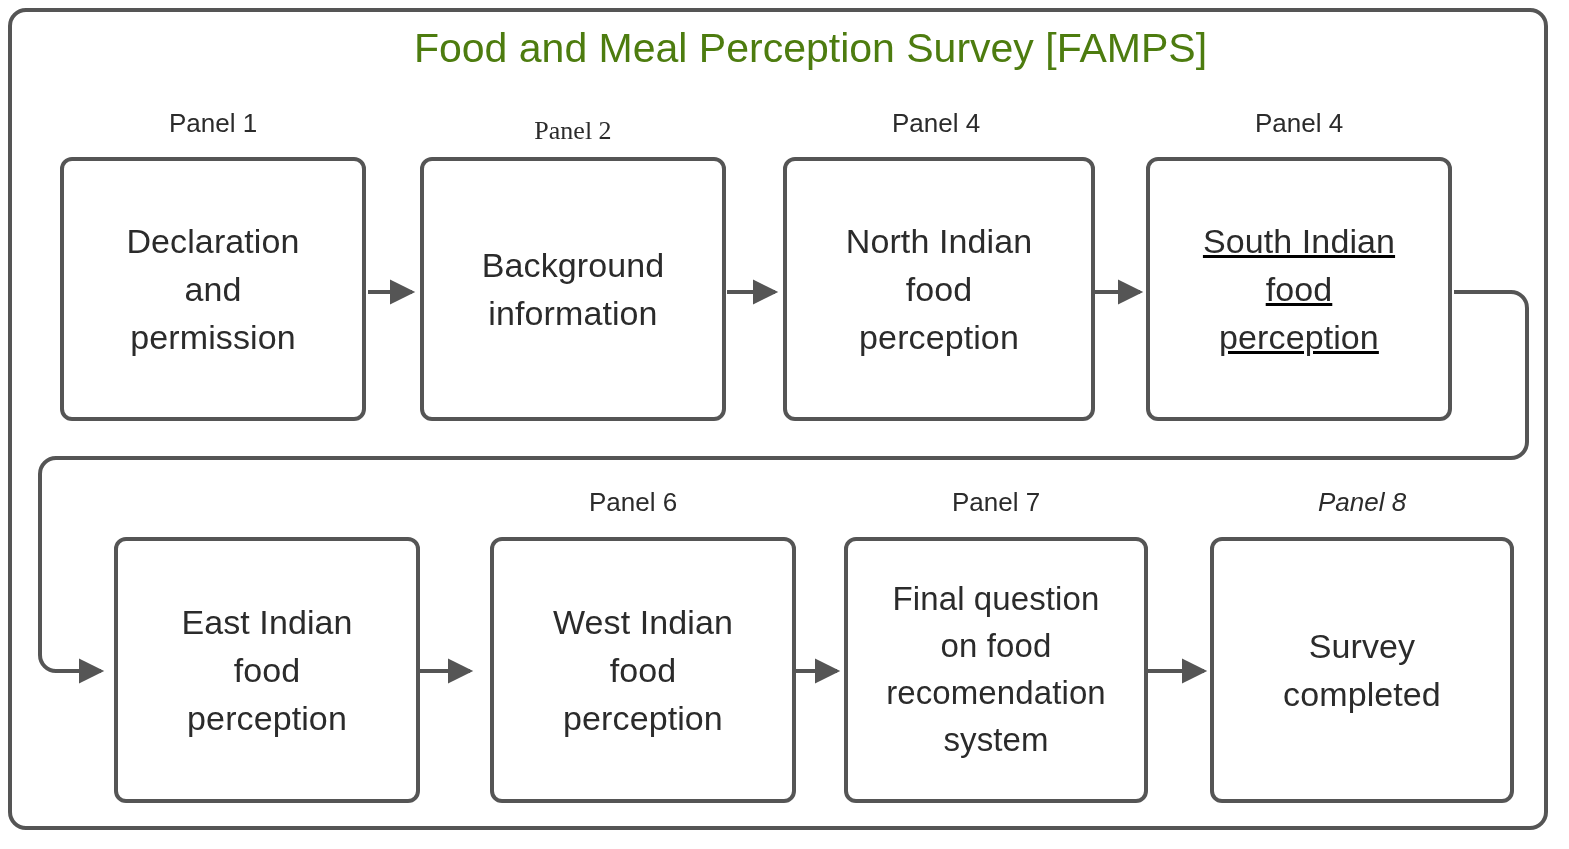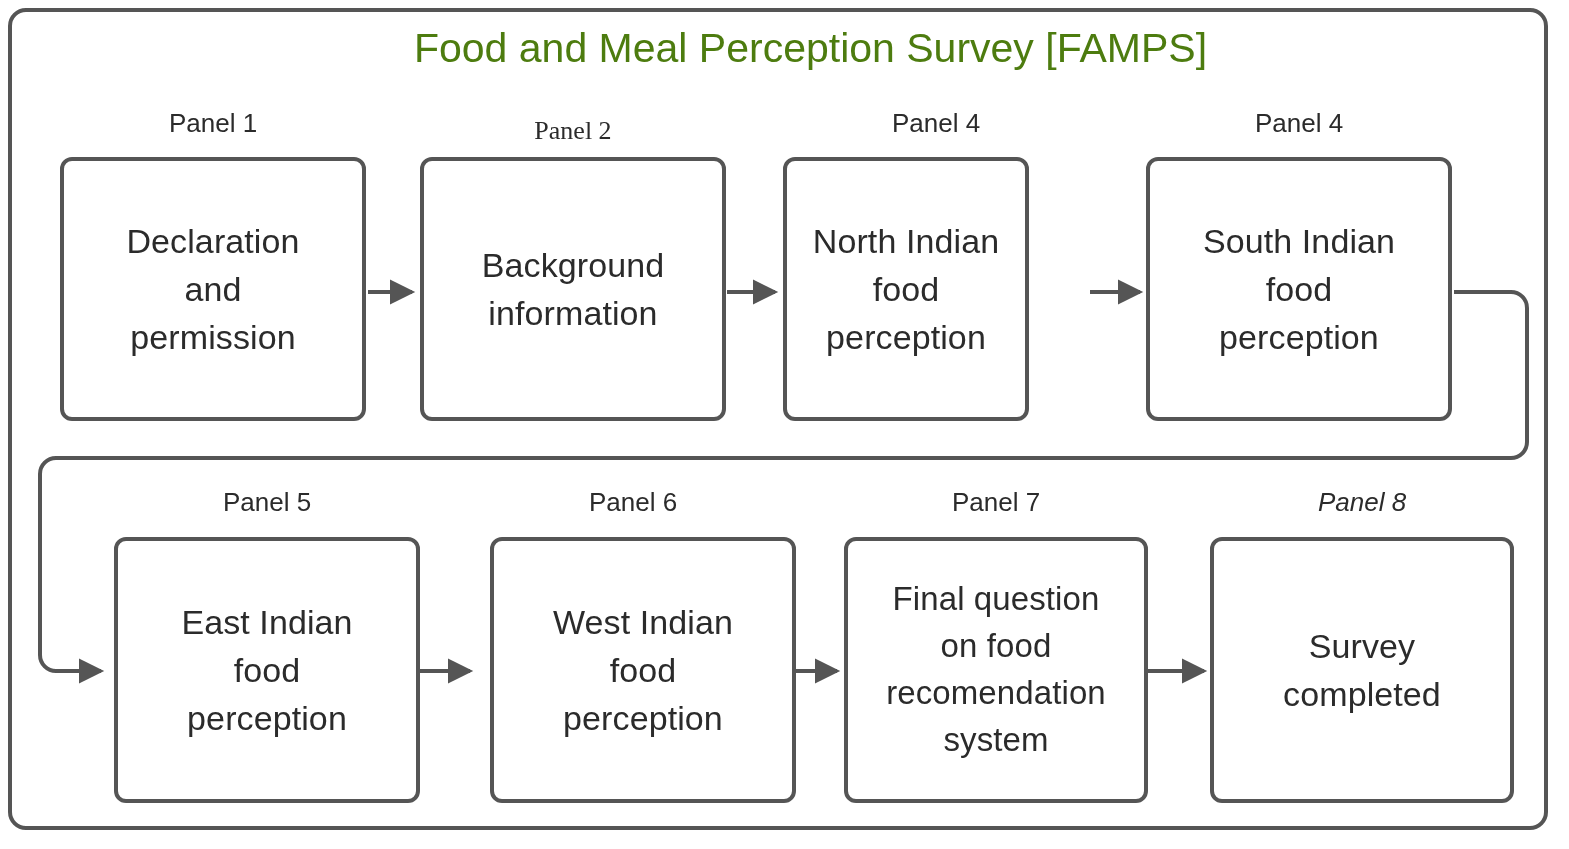--- a/index.html
+++ b/index.html
@@ -105,32 +105,31 @@
 
   <div class="node" style="left:420px; top:157px; width:306px; height:264px;">
     <span class="node-text">Background
 information</span>
   </div>
   <div class="node" style="left:60px; top:157px; width:306px; height:264px;">
     <span class="node-text">Declaration
 and
 permission</span>
   </div>
-  <div class="node" style="left:783px; top:157px; width:246px; height:264px;">
+  <div class="node" style="left:783px; top:157px; width:312px; height:264px;">
     <span class="node-text">North Indian
 food
 perception</span>
   </div>
-  <div class="node" style="left:1146px; top:157px; width:306px; height:264px;">
+  <div class="node" style="left:1146px; top:157px; width:306px; height:264px;text-decoration:underline;">
     <span class="node-text">South Indian
 food
 perception</span>
   </div>
 
-  <div class="panel-label" style="left:114px; top:489px; width:306px;">Panel 5</div>
   <div class="panel-label" style="left:480px; top:489px; width:306px;">Panel 6</div>
   <div class="panel-label" style="left:844px; top:489px; width:304px;">Panel 7</div>
   <div class="panel-label" style="left:1210px; top:489px; width:304px;font-style:italic;">Panel 8</div>
 
   <div class="node" style="left:114px; top:537px; width:306px; height:266px;">
     <span class="node-text">East Indian
 food
 perception</span>
   </div>
   <div class="node" style="left:480px; top:537px; width:306px; height:266px;margin-left:10px;">

